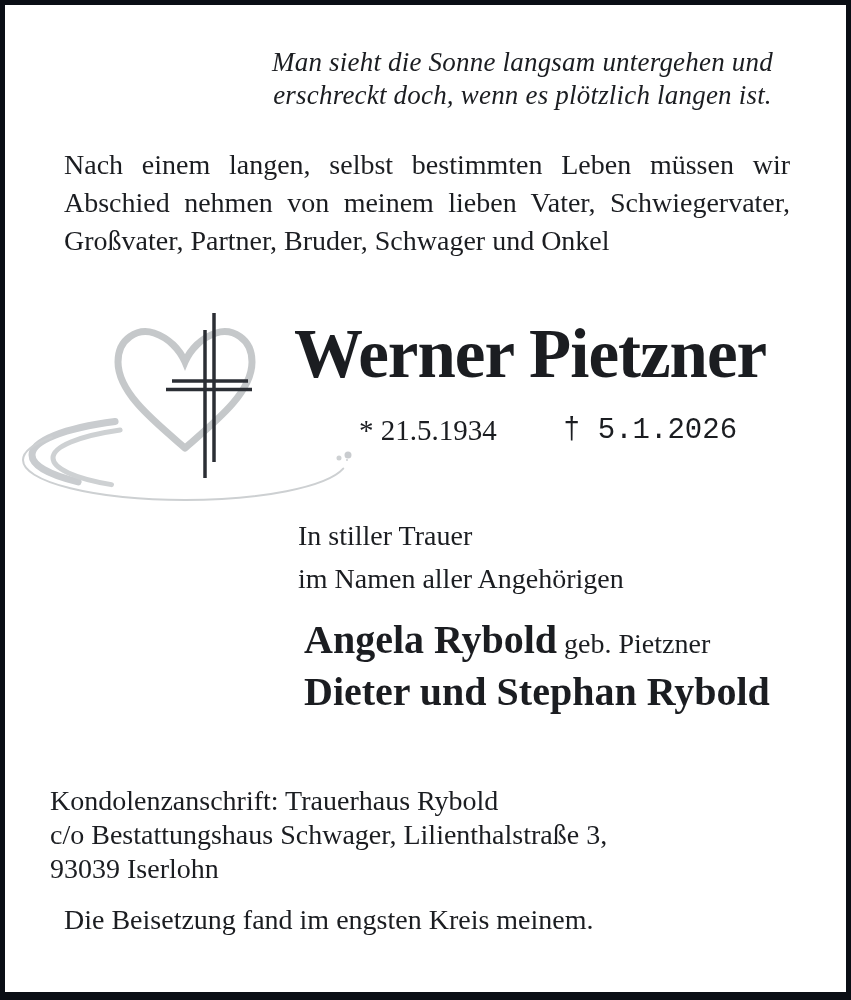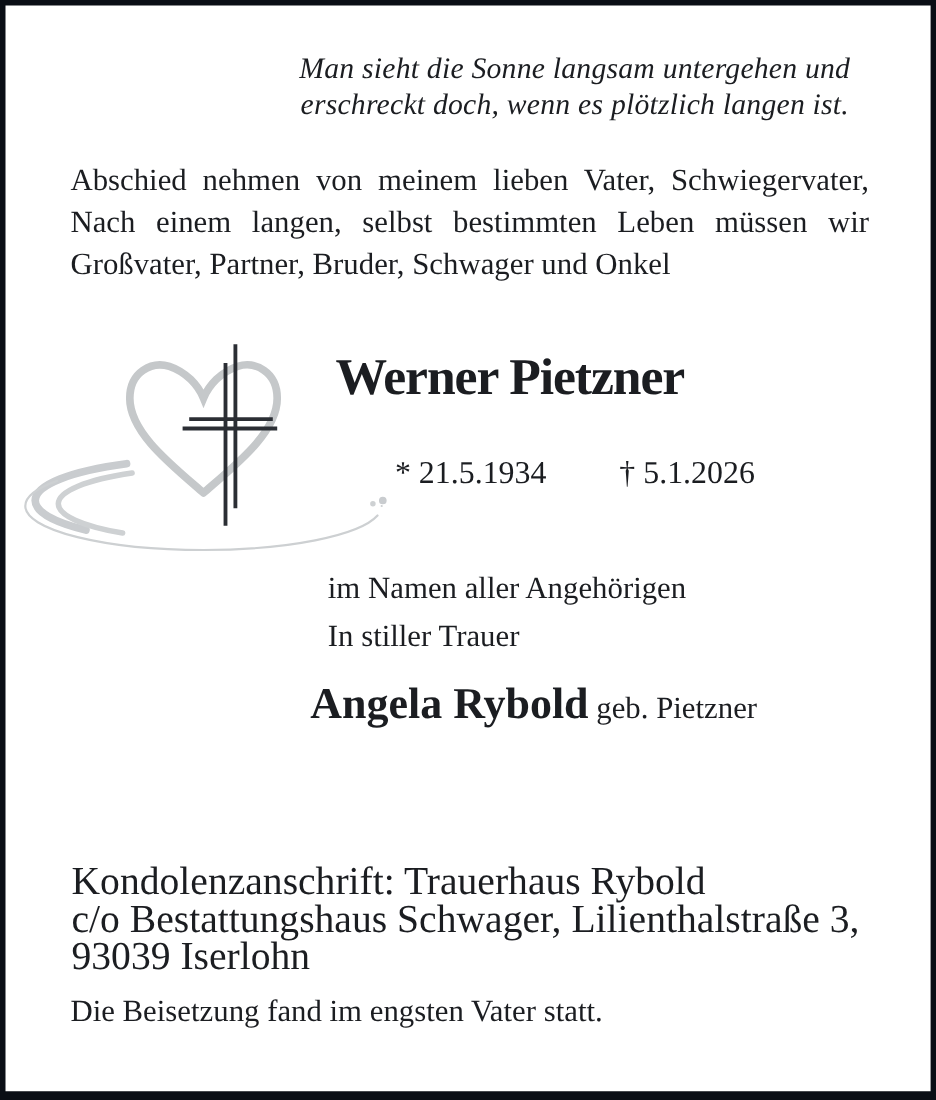--- a/index.html
+++ b/index.html
@@ -34,65 +34,65 @@
     text-align:center;
     letter-spacing:0.2px;
   }
   .announcement{
     left:59px;top:141px;width:726px;
     font-size:28px;line-height:38px;
   }
   .announcement .just{text-align:justify;text-align-last:justify;}
   .memorial-art{left:13px;top:285px;width:340px;height:225px;}
   .deceased-name{
-    left:300px;top:315px;
-    font-size:47px;line-height:1;
+    left:289px;top:315px;
+    font-size:69px;line-height:1;
     font-weight:bold;
     letter-spacing:-1px;
     white-space:nowrap;
   }
   .dates{font-size:29px;line-height:1;white-space:nowrap;}
   .birth{left:354px;top:411px;}
-  .death{left:558px;top:411px;}
+  .death{left:558px;top:411px;font-family:Liberation Mono, monospace;}
   .mourning{
     left:293px;top:509px;
     font-size:28px;line-height:43px;
     white-space:nowrap;
   }
   .family{
-    left:277px;top:613px;
+    left:299px;top:613px;
     line-height:44px;white-space:nowrap;
   }
   .family .big{font-size:40px;font-weight:bold;}
   .family .small{font-size:28px;font-weight:normal;}
   .condolence{
-    left:60px;top:779px;width:730px;
-    font-size:36px;line-height:34px;
+    left:45px;top:779px;width:730px;
+    font-size:28px;line-height:34px;
   }
   .closing{
     left:59px;top:898px;width:730px;
     font-size:28px;line-height:34px;
   }
   .heart-stroke{stroke:var(--color-heart);fill:none;stroke-linecap:round;}
   .swoosh-stroke{fill:none;stroke-linecap:round;}
   .cross-stroke{stroke:var(--color-cross);}
 </style>
 </head>
 <body>
 
 <div class="page">
 
   <div class="abs quote">
     <div>Man sieht die Sonne langsam untergehen und</div>
     <div>erschreckt doch, wenn es plötzlich langen ist.</div>
   </div>
 
   <div class="abs announcement">
+    <div class="just">Nach einem langen, selbst bestimmten Leben müssen wir</div>
     <div class="just">Abschied nehmen von meinem lieben Vater, Schwiegervater,</div>
-    <div class="just">Nach einem langen, selbst bestimmten Leben müssen wir</div>
     <div>Großvater, Partner, Bruder, Schwager und Onkel</div>
   </div>
 
   <div class="abs memorial-art">
     <svg width="340" height="225" viewBox="0 0 340 225" xmlns="http://www.w3.org/2000/svg">
 
       <ellipse class="swoosh-stroke" cx="172" cy="165" rx="158" ry="38" pathLength="100" stroke="#c9cccf" stroke-width="7" stroke-dasharray="0 41.7 22.2 36.1"></ellipse>
       <ellipse class="swoosh-stroke" cx="178" cy="168" rx="143" ry="33" pathLength="100" stroke="#ced1d3" stroke-width="5" stroke-dasharray="0 38.9 23.6 37.5"></ellipse>
       <ellipse class="swoosh-stroke" cx="167" cy="170" rx="162" ry="40" pathLength="100" stroke="#cdd0d2" stroke-width="2" stroke-dasharray="0 1.4 54.2 44.4"></ellipse>
 
@@ -106,29 +106,30 @@
       </g>
     </svg>
   </div>
 
   <div class="abs deceased-name">Werner Pietzner</div>
 
   <div class="abs dates birth"><span>*</span> <span>21.5.1934</span></div>
   <div class="abs dates death"><span>†</span> <span>5.1.2026</span></div>
 
   <div class="abs mourning">
+    <div>In stiller Trauer</div>
     <div>im Namen aller Angehörigen</div>
-    <div>In stiller Trauer</div>
   </div>
 
   <div class="abs family">
     <div><span class="big">Angela Rybold</span><span class="small"> geb. Pietzner</span></div>
+    <div class="big">Dieter und Stephan Rybold</div>
   </div>
 
   <div class="abs condolence">
     <div>Kondolenzanschrift: Trauerhaus Rybold</div>
     <div>c/o Bestattungshaus Schwager, Lilienthalstraße 3,</div>
     <div>93039 Iserlohn</div>
   </div>
 
-  <div class="abs closing">Die Beisetzung fand im engsten Vater statt.</div>
+  <div class="abs closing">Die Beisetzung fand im engsten Kreis meinem.</div>
 
 </div>
 
 </body></html>

